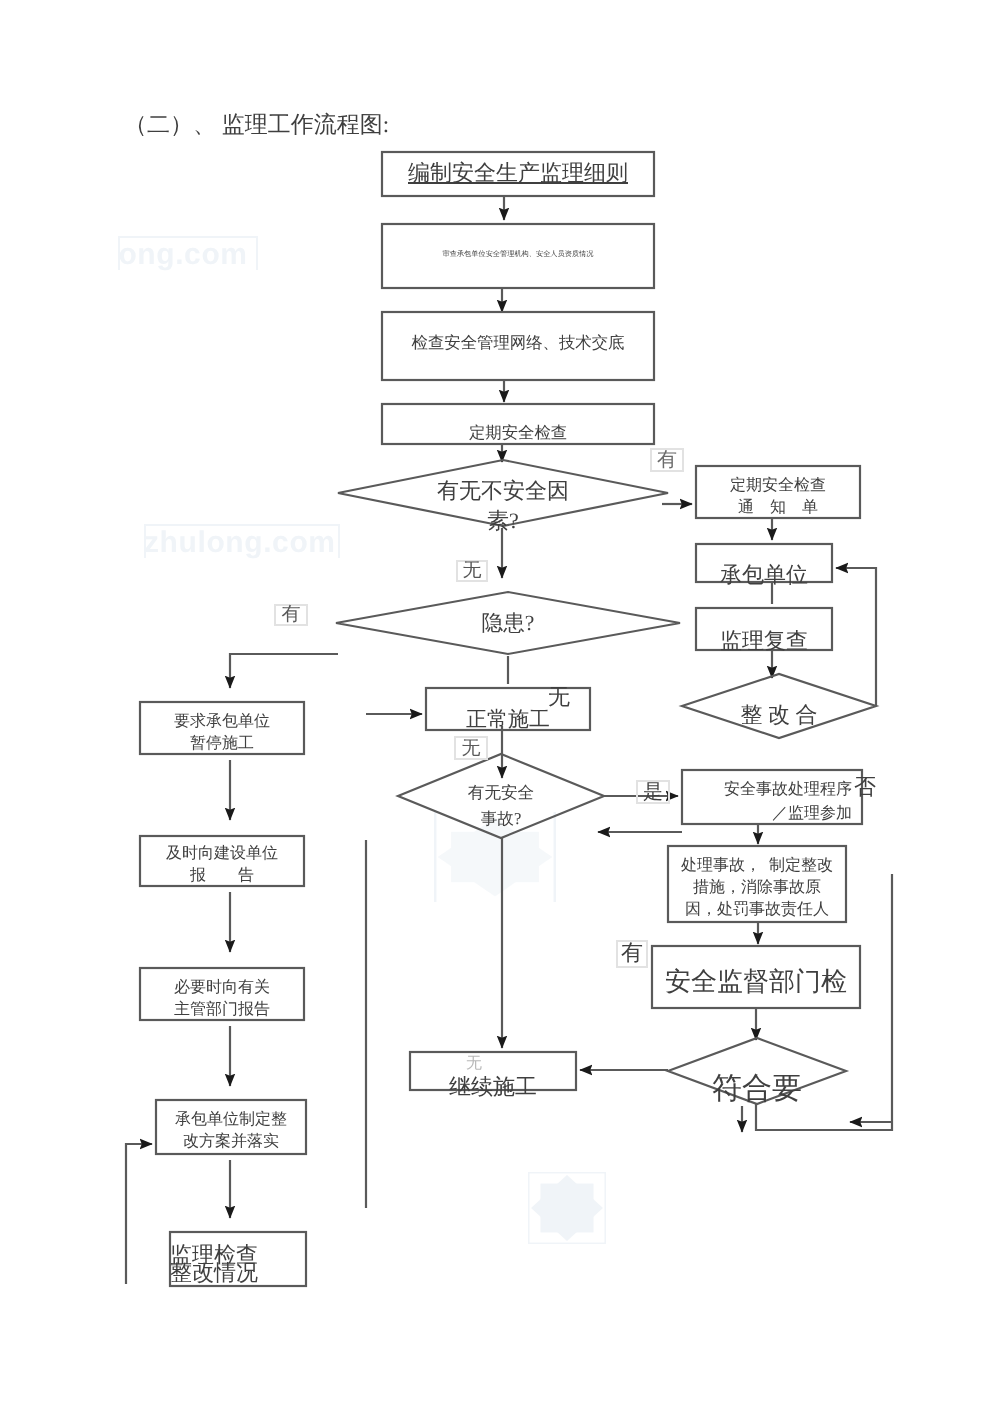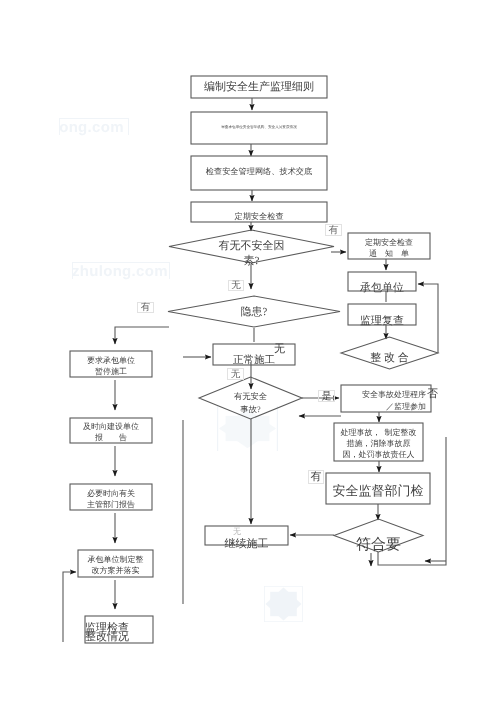--- a/index.html
+++ b/index.html
@@ -21,20 +21,21 @@
   .wm-inner{position:absolute;font-family:"Liberation Sans",sans-serif;font-weight:bold;
       white-space:nowrap;letter-spacing:0.3px;line-height:1;top:2px;}
   .wm-frame{position:absolute;box-sizing:border-box;}
   .logo-wm{position:absolute;}
 </style>
 </head>
 <body>
 
 <div id="page">
 
+  <div id="title">（二）、 监理工作流程图:</div>
 
   <div id="watermarks">
       <div class="wm-frame" style="left: 59px; top: 118px; width: 70px; height: 17px; border-left: 1.3px solid rgb(240, 244, 248); border-right: 1.3px solid rgb(240, 244, 248); border-top: 1.3px solid rgb(240, 244, 248);"></div>
       <div class="wm" style="left: 59px; top: 118px; width: 70px; height: 21px;">
         <div class="wm-inner" style="left: -31px; font-size: 15px; color: rgb(240, 244, 248);">zhulong.com</div>
       </div>
       <div class="wm-frame" style="left: 72px; top: 262px; width: 98px; height: 17px; border-left: 1.3px solid rgb(240, 244, 248); border-right: 1.3px solid rgb(240, 244, 248); border-top: 1.3px solid rgb(240, 244, 248);"></div>
       <div class="wm" style="left: 72px; top: 262px; width: 98px; height: 21px;">
         <div class="wm-inner" style="left: 0px; font-size: 15px; color: rgb(240, 244, 248);">zhulong.com</div>
       </div>
@@ -111,21 +112,21 @@
         <polygon points="341,353 389.5,337 438,353 389.5,369" fill="none" stroke="#5a5a5a" stroke-width="1.1"></polygon>
         <rect x="341" y="385" width="90" height="27" fill="none" stroke="#5a5a5a" stroke-width="1.1"></rect>
         <rect x="334" y="423" width="89" height="38" fill="none" stroke="#5a5a5a" stroke-width="1.1"></rect>
         <rect x="326" y="473" width="104" height="31" fill="none" stroke="#5a5a5a" stroke-width="1.1"></rect>
         <polygon points="334,535.5 378.5,519 423,535.5 378.5,552" fill="none" stroke="#5a5a5a" stroke-width="1.1"></polygon>
         <rect x="205" y="526" width="83" height="19" fill="none" stroke="#5a5a5a" stroke-width="1.1"></rect>
       </g>
   </svg>
 
   <div id="text-layer">
-      <div class="node-text" style="left: 191px; top: 81px; width: 136px; font-size: 11px; line-height: 13px;"><span>编制安全生产监理细则</span></div>
+      <div class="node-text" style="left: 191px; top: 81px; width: 136px; font-size: 11px; line-height: 13px; text-decoration: underline;"><span>编制安全生产监理细则</span></div>
       <div class="node-text" style="left: 191px; top: 125px; width: 136px; font-size: 3.6px; line-height: 5px;"><span>审查承包单位安全管理机构、安全人员资质情况</span></div>
       <div class="node-text" style="left: 191px; top: 166px; width: 136px; font-size: 8.2px; line-height: 11px;"><span>检查安全管理网络、技术交底</span></div>
       <div class="node-text" style="left: 191px; top: 211px; width: 136px; font-size: 8.2px; line-height: 11px;"><span>定期安全检查</span></div>
       <div class="node-text" style="left: 169px; top: 239px; width: 165px; font-size: 11px; line-height: 15px;"><span>有无不安全因</span><span>素?</span></div>
       <div class="node-text" style="left: 168px; top: 305px; width: 172px; font-size: 10.8px; line-height: 14px;"><span>隐患?</span></div>
       <div class="node-text" style="left: 213px; top: 355px; width: 82px; font-size: 10.5px; line-height: 12px;"><span>正常施工</span></div>
       <div class="node-text" style="left: 199px; top: 390px; width: 103px; font-size: 8.3px; line-height: 13px;"><span>有无安全</span><span>事故?</span></div>
       <div class="node-text" style="left: 70px; top: 355px; width: 82px; font-size: 8px; line-height: 11px;"><span>要求承包单位</span><span>暂停施工</span></div>
       <div class="node-text" style="left: 70px; top: 421px; width: 82px; font-size: 8px; line-height: 11px;"><span>及时向建设单位</span><span>报　　告</span></div>
       <div class="node-text" style="left: 70px; top: 488px; width: 82px; font-size: 8px; line-height: 11px;"><span>必要时向有关</span><span>主管部门报告</span></div>

